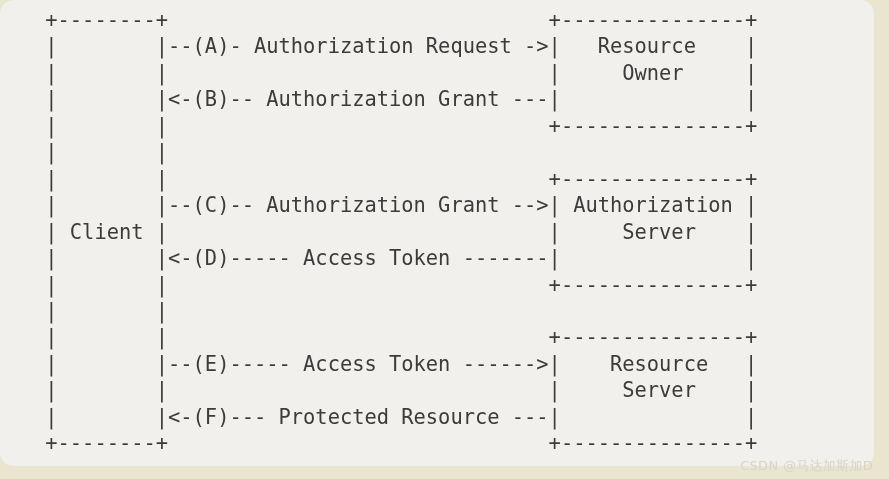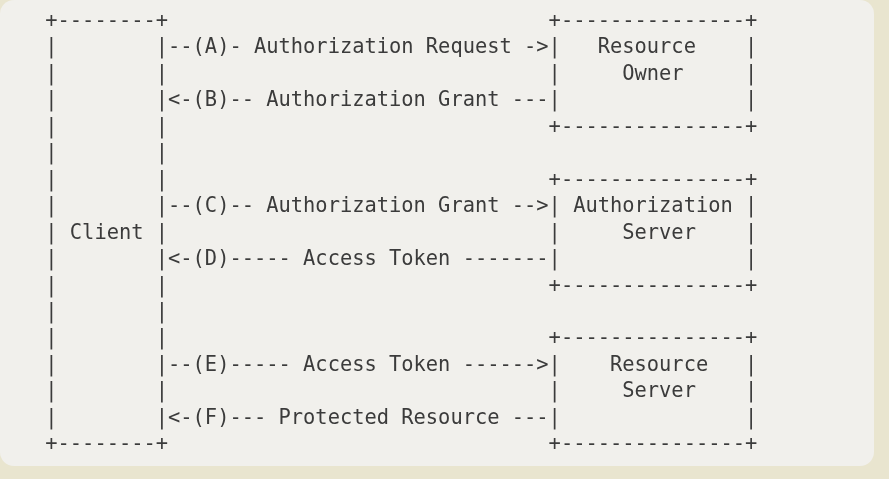--- a/index.html
+++ b/index.html
@@ -74,13 +74,14 @@
  | Client |                               |     Server    |
  |        |&lt;-(D)----- Access Token -------|               |
  |        |                               +---------------+
  |        |
  |        |                               +---------------+
  |        |--(E)----- Access Token ------&gt;|    Resource   |
  |        |                               |     Server    |
  |        |&lt;-(F)--- Protected Resource ---|               |
  +--------+                               +---------------+</pre>
   </div>
+  <div class="watermark">CSDN @马达加斯加D</div>
 </div>
 
 </body></html>

